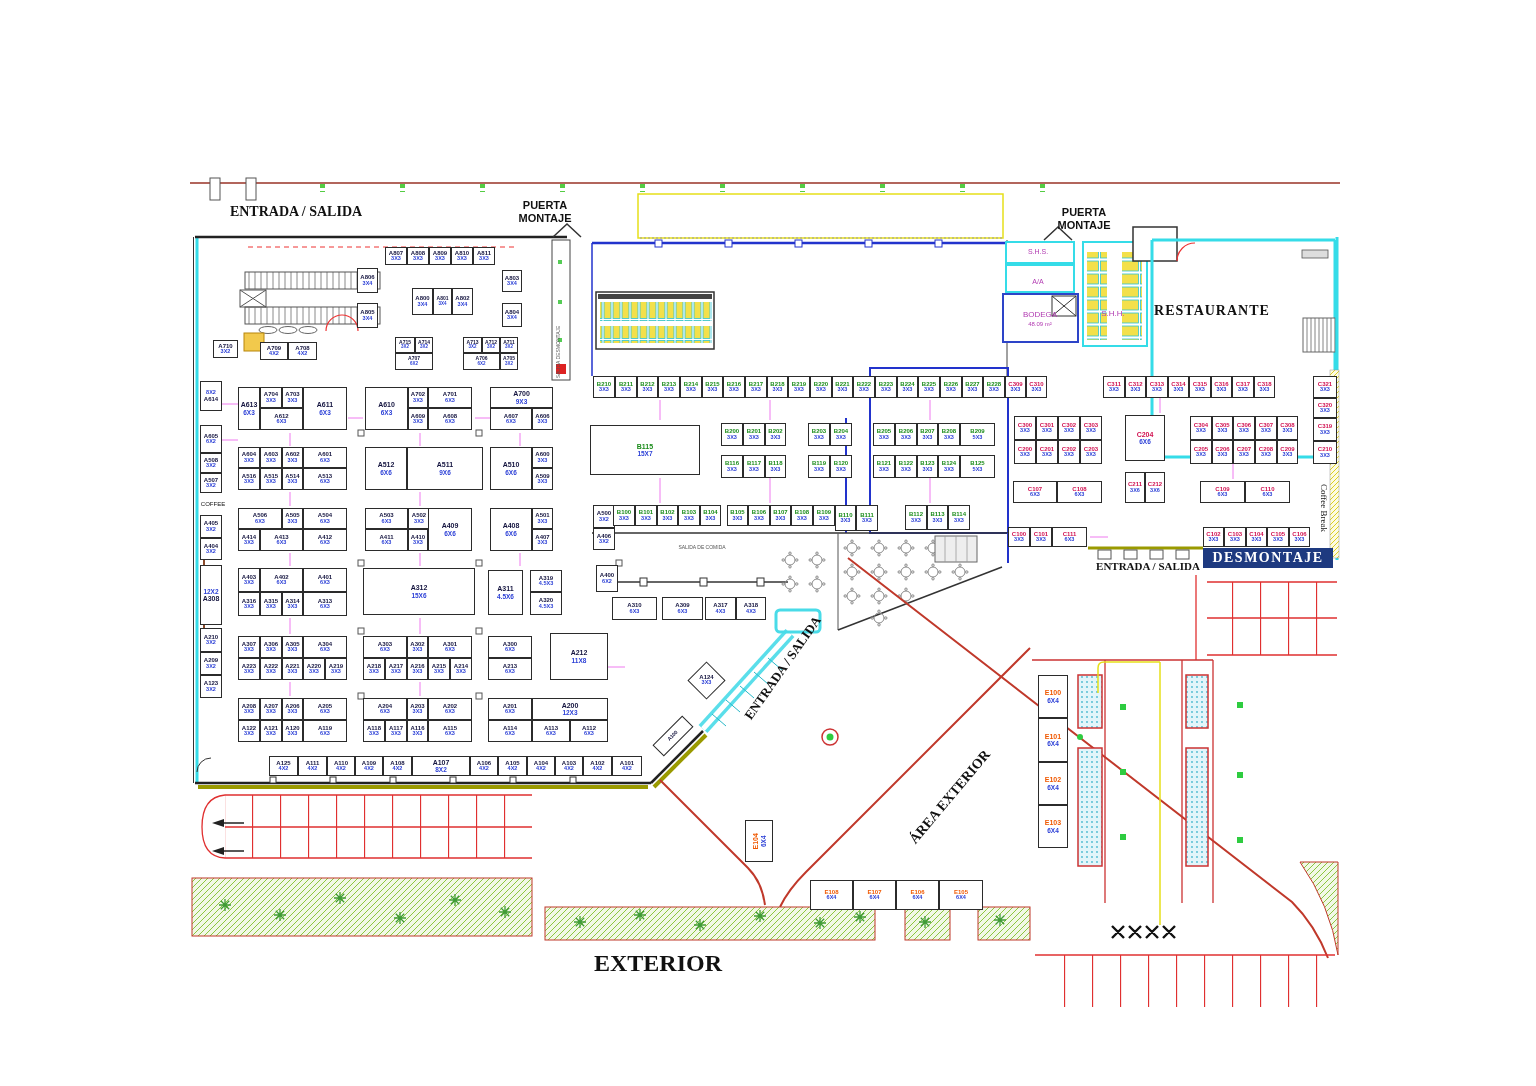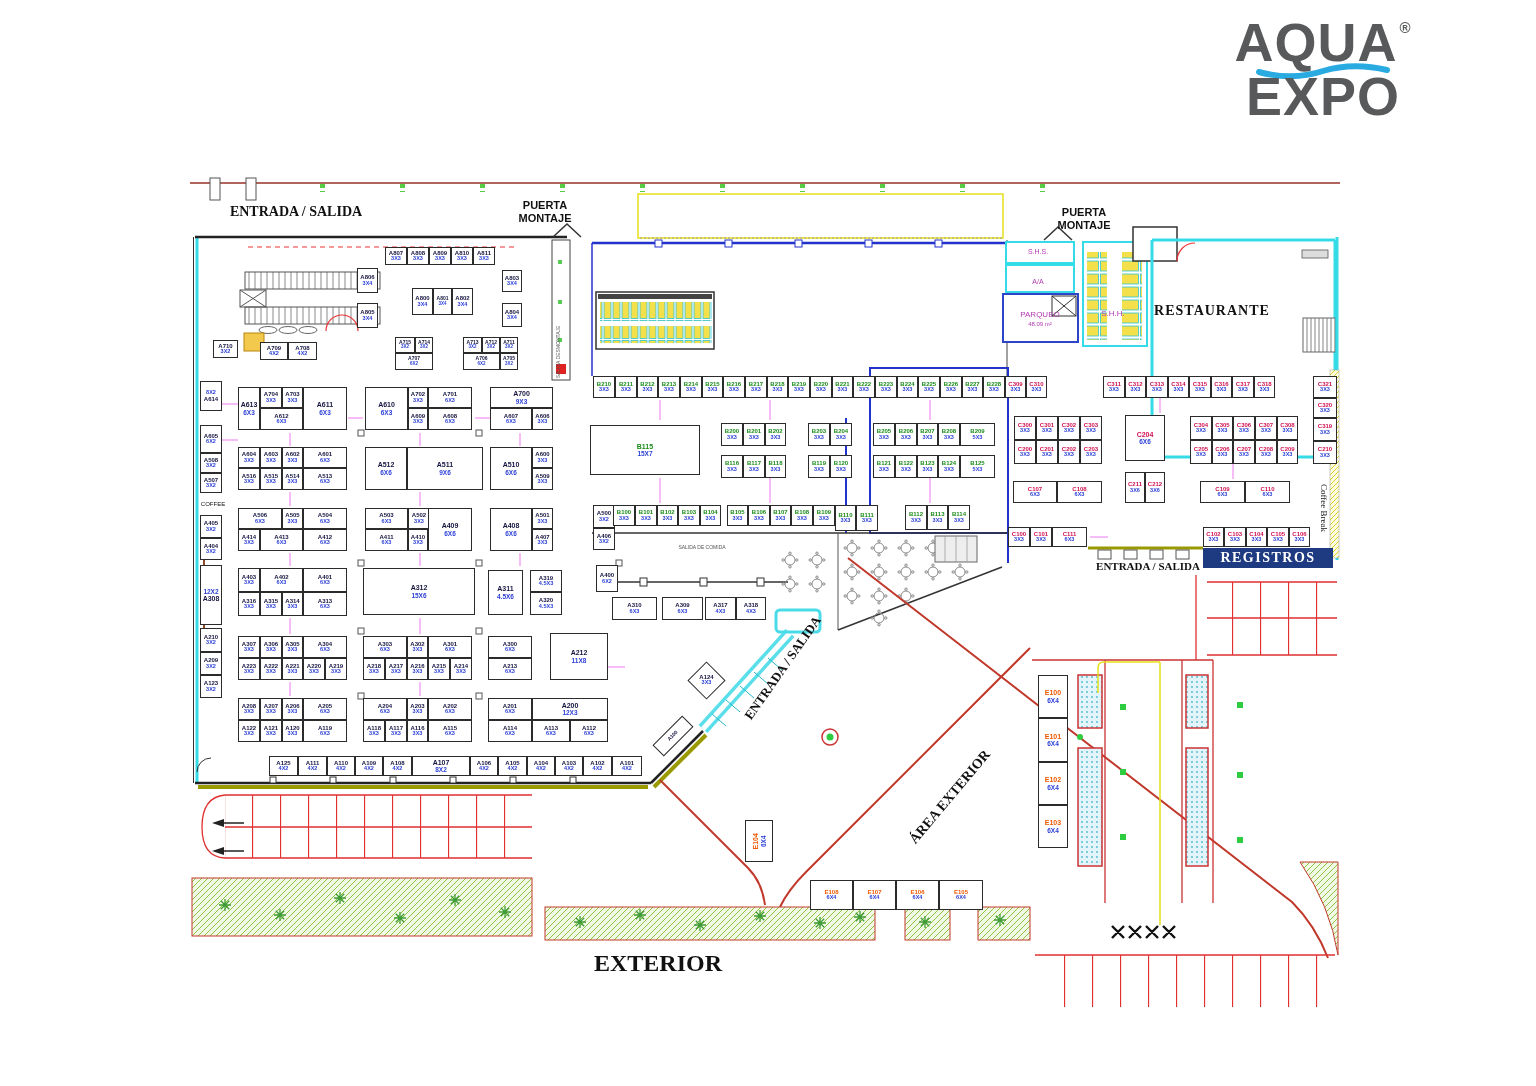--- a/index.html
+++ b/index.html
@@ -1804,38 +1804,31 @@
         </div>
       </div>
     </div>
 <div id="label-layer">
       <div class="lbl" style="left: 296px; top: 212px; font-size: 14px; font-family: &quot;Liberation Serif&quot;, serif; font-weight: bold; transform: translate(-50%, -50%) rotate(0deg);">ENTRADA / SALIDA</div>
       <div class="lbl" style="left: 545px; top: 205px; font-size: 11px; font-family: &quot;Liberation Sans&quot;, sans-serif; font-weight: bold; transform: translate(-50%, -50%) rotate(0deg);">PUERTA</div>
       <div class="lbl" style="left: 545px; top: 218px; font-size: 11px; font-family: &quot;Liberation Sans&quot;, sans-serif; font-weight: bold; transform: translate(-50%, -50%) rotate(0deg);">MONTAJE</div>
       <div class="lbl" style="left: 1084px; top: 212px; font-size: 11px; font-family: &quot;Liberation Sans&quot;, sans-serif; font-weight: bold; transform: translate(-50%, -50%) rotate(0deg);">PUERTA</div>
       <div class="lbl" style="left: 1084px; top: 225px; font-size: 11px; font-family: &quot;Liberation Sans&quot;, sans-serif; font-weight: bold; transform: translate(-50%, -50%) rotate(0deg);">MONTAJE</div>
       <div class="lbl" style="left: 1212px; top: 311px; font-size: 14px; font-family: &quot;Liberation Serif&quot;, serif; font-weight: bold; letter-spacing: 1px; transform: translate(-50%, -50%) rotate(0deg);">RESTAURANTE</div>
-      <div class="lbl" style="left: 1040px; top: 314px; font-size: 8px; font-family: &quot;Liberation Sans&quot;, sans-serif; color: rgb(177, 58, 177); transform: translate(-50%, -50%) rotate(0deg);">PARQUEO</div>
+      <div class="lbl" style="left: 1040px; top: 314px; font-size: 8px; font-family: &quot;Liberation Sans&quot;, sans-serif; color: rgb(177, 58, 177); transform: translate(-50%, -50%) rotate(0deg);">BODEGA</div>
       <div class="lbl" style="left: 1040px; top: 324px; font-size: 6px; font-family: &quot;Liberation Sans&quot;, sans-serif; color: rgb(177, 58, 177); transform: translate(-50%, -50%) rotate(0deg);">48.09 m²</div>
       <div class="lbl" style="left: 1038px; top: 251px; font-size: 7px; font-family: &quot;Liberation Sans&quot;, sans-serif; color: rgb(177, 58, 177); transform: translate(-50%, -50%) rotate(0deg);">S.H.S.</div>
       <div class="lbl" style="left: 1038px; top: 281px; font-size: 7px; font-family: &quot;Liberation Sans&quot;, sans-serif; color: rgb(177, 58, 177); transform: translate(-50%, -50%) rotate(0deg);">A/A</div>
       <div class="lbl" style="left: 1113px; top: 313px; font-size: 8px; font-family: &quot;Liberation Sans&quot;, sans-serif; color: rgb(177, 58, 177); transform: translate(-50%, -50%) rotate(0deg);">S.H.H.</div>
       <div class="lbl" style="left: 213px; top: 504px; font-size: 6px; font-family: &quot;Liberation Sans&quot;, sans-serif; transform: translate(-50%, -50%) rotate(0deg);">COFFEE</div>
       <div class="lbl" style="left: 1324px; top: 508px; font-size: 9px; font-family: &quot;Liberation Serif&quot;, serif; transform: translate(-50%, -50%) rotate(90deg);">Coffee Break</div>
       <div class="lbl" style="left: 1148px; top: 566px; font-size: 11px; font-family: &quot;Liberation Serif&quot;, serif; font-weight: bold; transform: translate(-50%, -50%) rotate(0deg);">ENTRADA / SALIDA</div>
       <div class="lbl" style="left: 783px; top: 668px; font-size: 13px; font-family: &quot;Liberation Serif&quot;, serif; font-weight: bold; transform: translate(-50%, -50%) rotate(-55deg);">ENTRADA / SALIDA</div>
       <div class="lbl" style="left: 950px; top: 797px; font-size: 14px; font-family: &quot;Liberation Serif&quot;, serif; font-weight: bold; transform: translate(-50%, -50%) rotate(-50deg);">ÁREA EXTERIOR</div>
       <div class="lbl" style="left: 658px; top: 963px; font-size: 24px; font-family: &quot;Liberation Serif&quot;, serif; font-weight: bold; transform: translate(-50%, -50%) rotate(0deg);">EXTERIOR</div>
       <div class="lbl" style="left: 702px; top: 547px; font-size: 5px; font-family: &quot;Liberation Sans&quot;, sans-serif; color: rgb(85, 85, 85); transform: translate(-50%, -50%) rotate(0deg);">SALIDA DE COMIDA</div>
       <div class="lbl" style="left: 558px; top: 352px; font-size: 5px; font-family: &quot;Liberation Sans&quot;, sans-serif; color: rgb(85, 85, 85); transform: translate(-50%, -50%) rotate(-90deg);">SALIDA DESMONTAJE</div>
     </div>
 
-<div id="registros-bar">REGISTROS</div>
-
-<div id="logo">
-  <div class="w"><span>AQUA</span><sup>®</sup></div>
-  <svg width="140" height="18" viewBox="0 0 140 18">
-    <path d="M6,10 Q40,19 70,9 Q100,0 134,8" stroke="#29abe2" stroke-width="6" fill="none" stroke-linecap="round"></path>
-  </svg>
-  <div class="w">EXPO</div>
+<div id="registros-bar">DESMONTAJE</div>
+
+
 </div>
 
-</div>
-
 </body></html>

